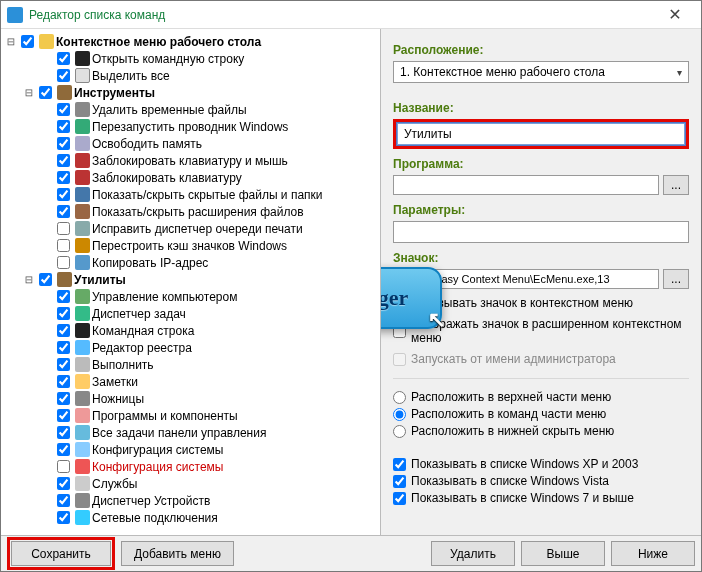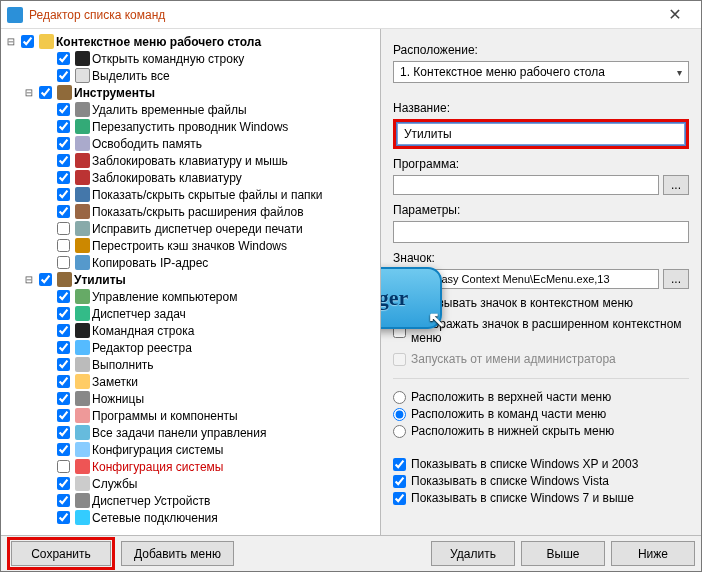--- a/index.html
+++ b/index.html
@@ -1,32 +1,32 @@
 <!DOCTYPE html>
 <html><head>
 <meta charset="utf-8">
 <style>
 * { box-sizing: border-box; margin: 0; padding: 0; font-family: 'Segoe UI', Tahoma, sans-serif; font-size: 12px; }
 body { background: #fff; width: 702px; height: 572px; overflow: hidden; border: 1px solid #777; display: flex; flex-direction: column; }
 .titlebar { height: 28px; background: #fff; display: flex; align-items: center; padding: 0 6px; border-bottom: 1px solid #ddd; }
 .titlebar .icon { width: 16px; height: 16px; margin-right: 6px; background: #2b90d9; border-radius: 2px; }
-.titlebar .title { flex: 1; color: #c2410c; }
+.titlebar .title { flex: 1; color: #15803d; }
 .titlebar .close { width: 40px; height: 26px; display: flex; align-items: center; justify-content: center; font-size: 16px; color: #444; }
 .main { flex: 1; display: flex; overflow: hidden; }
 .tree-panel { width: 380px; overflow-y: auto; border-right: 1px solid #bbb; background: #fff; padding: 4px 2px; }
 .right-panel { flex: 1; background: #f0f0f0; padding: 10px 12px 8px 12px; display: flex; flex-direction: column; gap: 4px; overflow: hidden; position: relative; }
 .tree .row { display: flex; align-items: center; height: 17px; gap: 2px; }
 .tree .indent { display: inline-block; }
 .tree .expander { width: 12px; text-align: center; color: #555; font-size: 10px; display: inline-block; }
 .tree input[type=checkbox] { width: 13px; height: 13px; margin: 0 2px; }
 .tree .ticon { width: 16px; height: 16px; display:inline-flex; align-items:center; justify-content:center; font-size:11px; }
 .tree .lbl.bold { font-weight: 700; }
 .tree .lbl.red { color: #c00; }
 
-.field-label { font-weight: 400; color: #000000; margin-top: 4px; }
+.field-label { font-weight: 700; color: #4d7c0f; margin-top: 4px; }
 .select, .text-input { width: 100%; height: 22px; background: #fff; border: 1px solid #999; padding: 2px 6px; font-size: 12px; }
 .select { display:flex; align-items:center; justify-content:space-between;}
 .select .chev { color:#444; font-size:10px;}
 .hl-red { border: 3px solid #e00602; padding: 1px; }
 .hl-red .text-input { border-color:#7a9ed6; outline:1px solid #4d78c7;}
 .pathrow { display:flex; gap:4px; align-items:center;}
 .pathrow .text-input { flex:1; height:20px; font-size:11px; padding:1px 4px;}
 .browse-btn { width:26px; height:20px; background:#e1e1e1; border:1px solid #999; display:flex;align-items:center;justify-content:center;}
 .chk-row { display:flex; align-items:center; gap:5px; margin-top:3px;}
 .chk-row input[type=checkbox]{width:13px;height:13px;}

